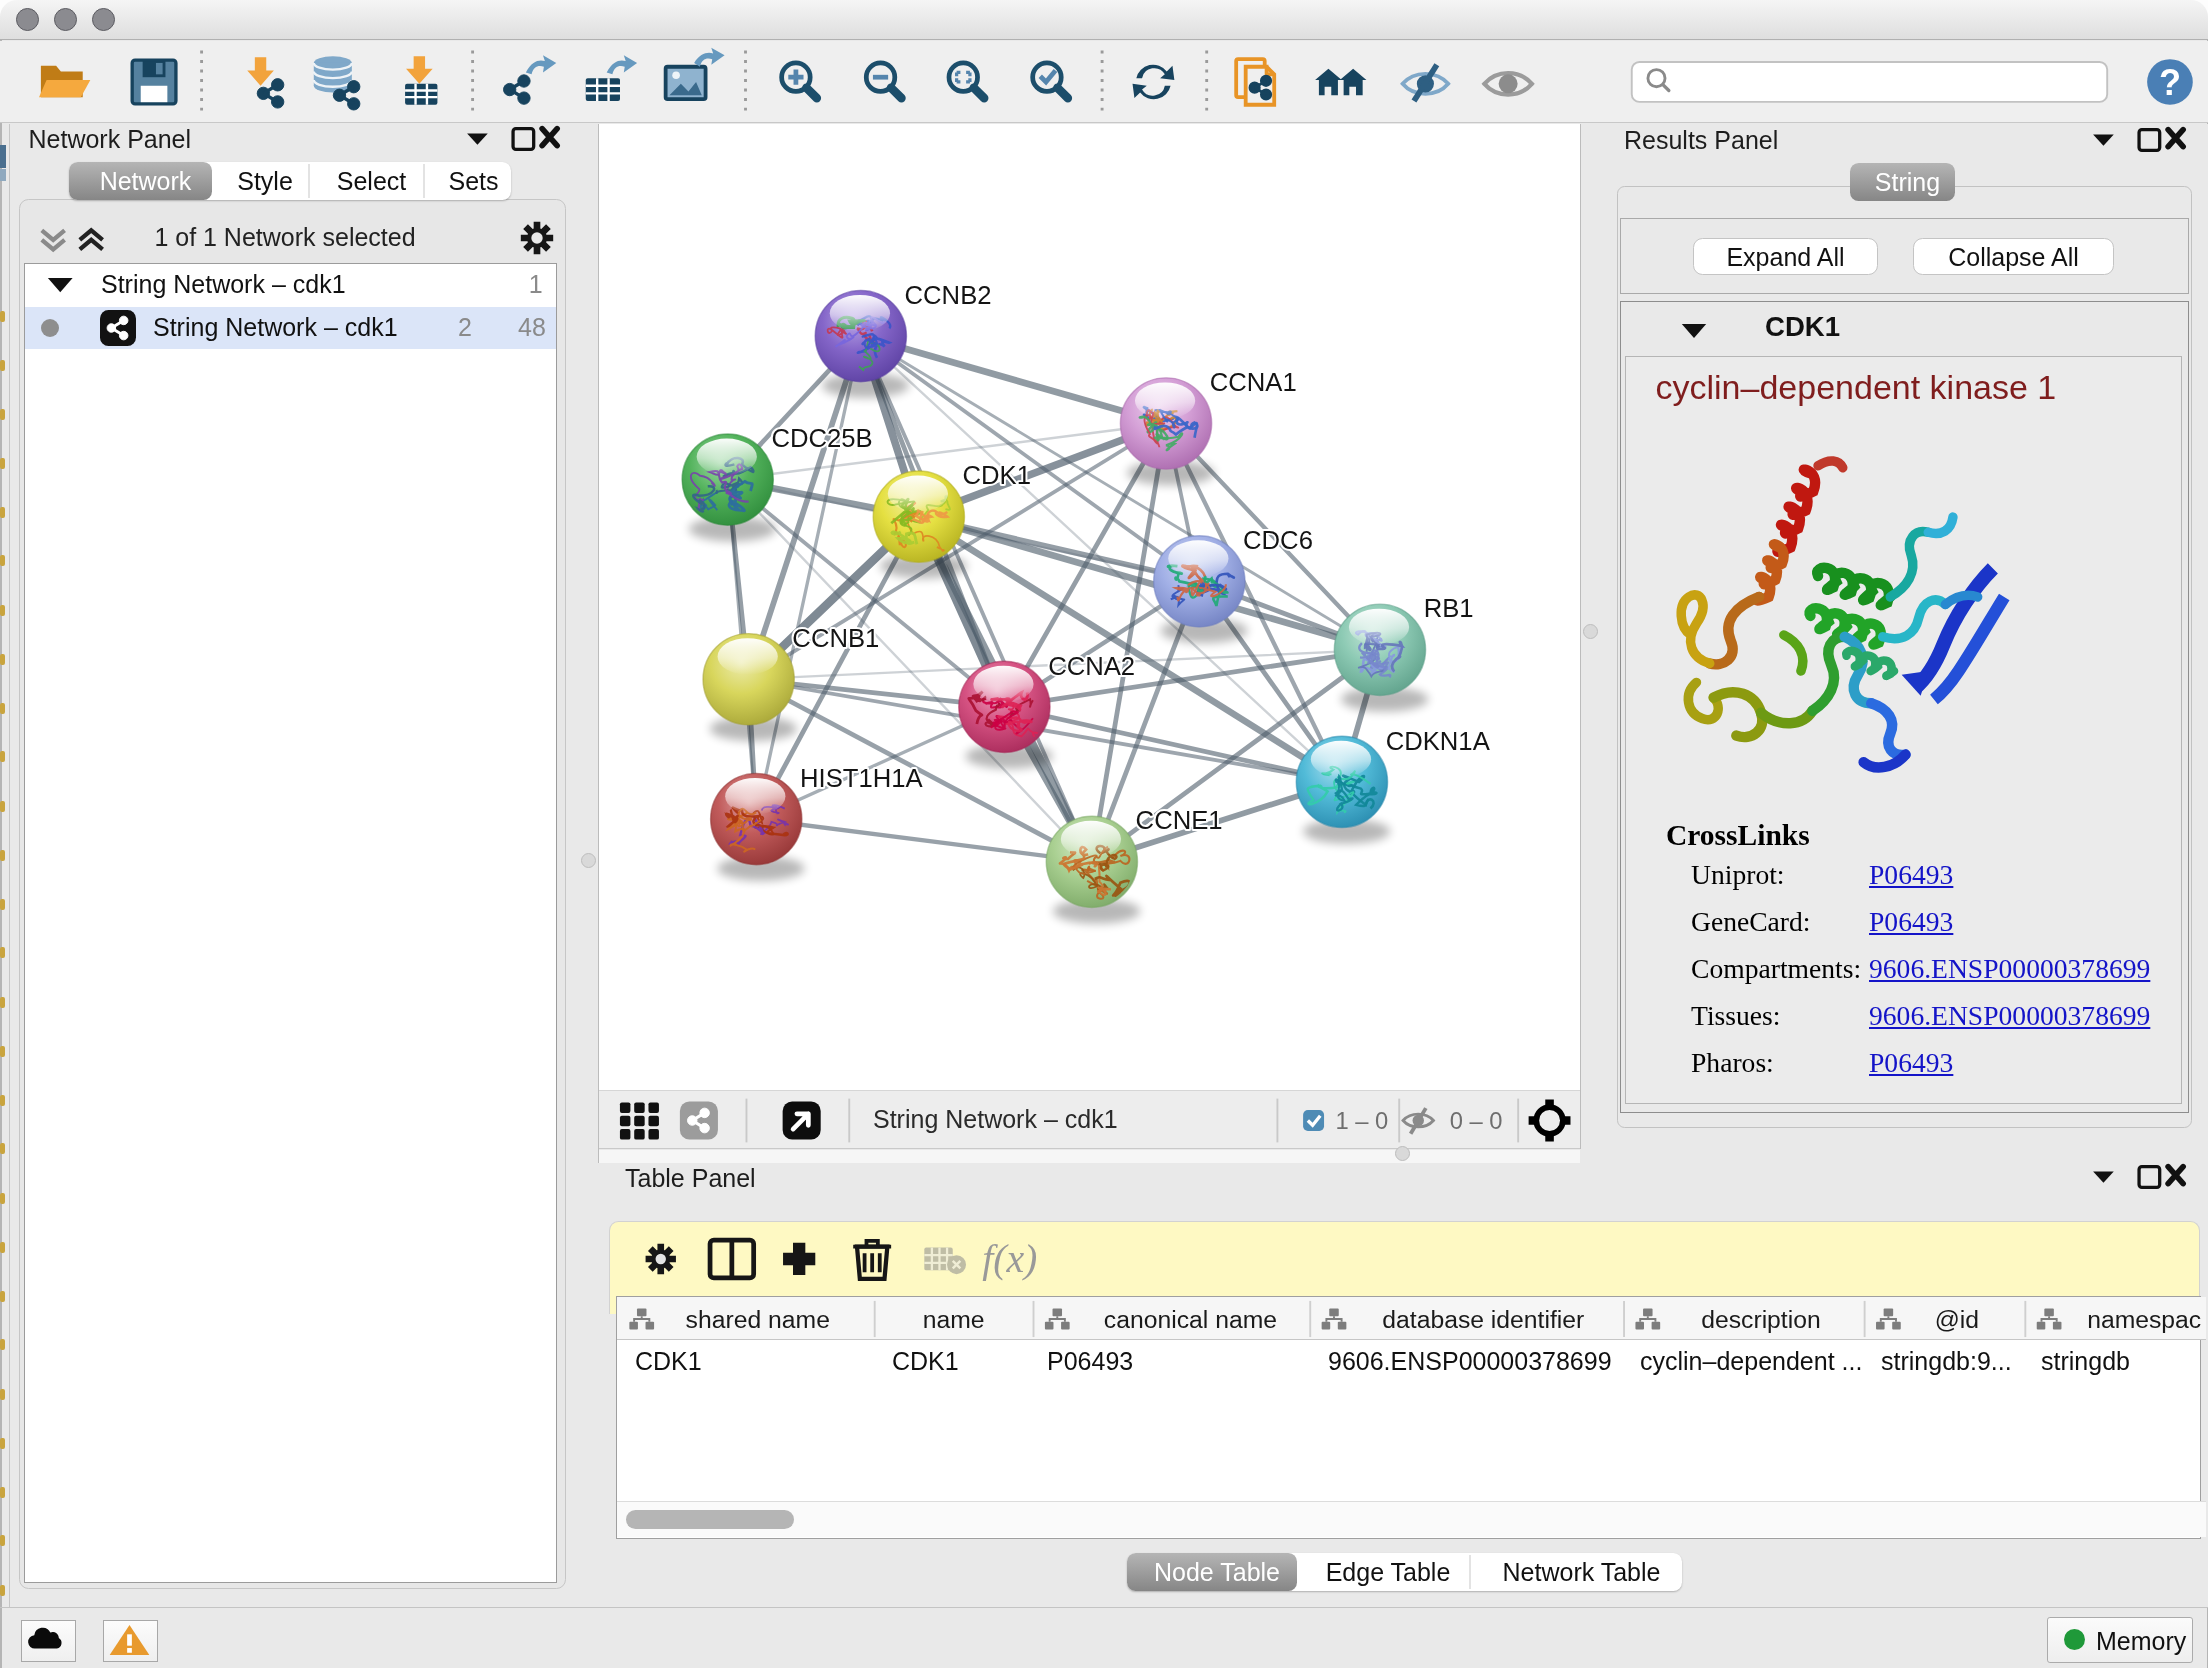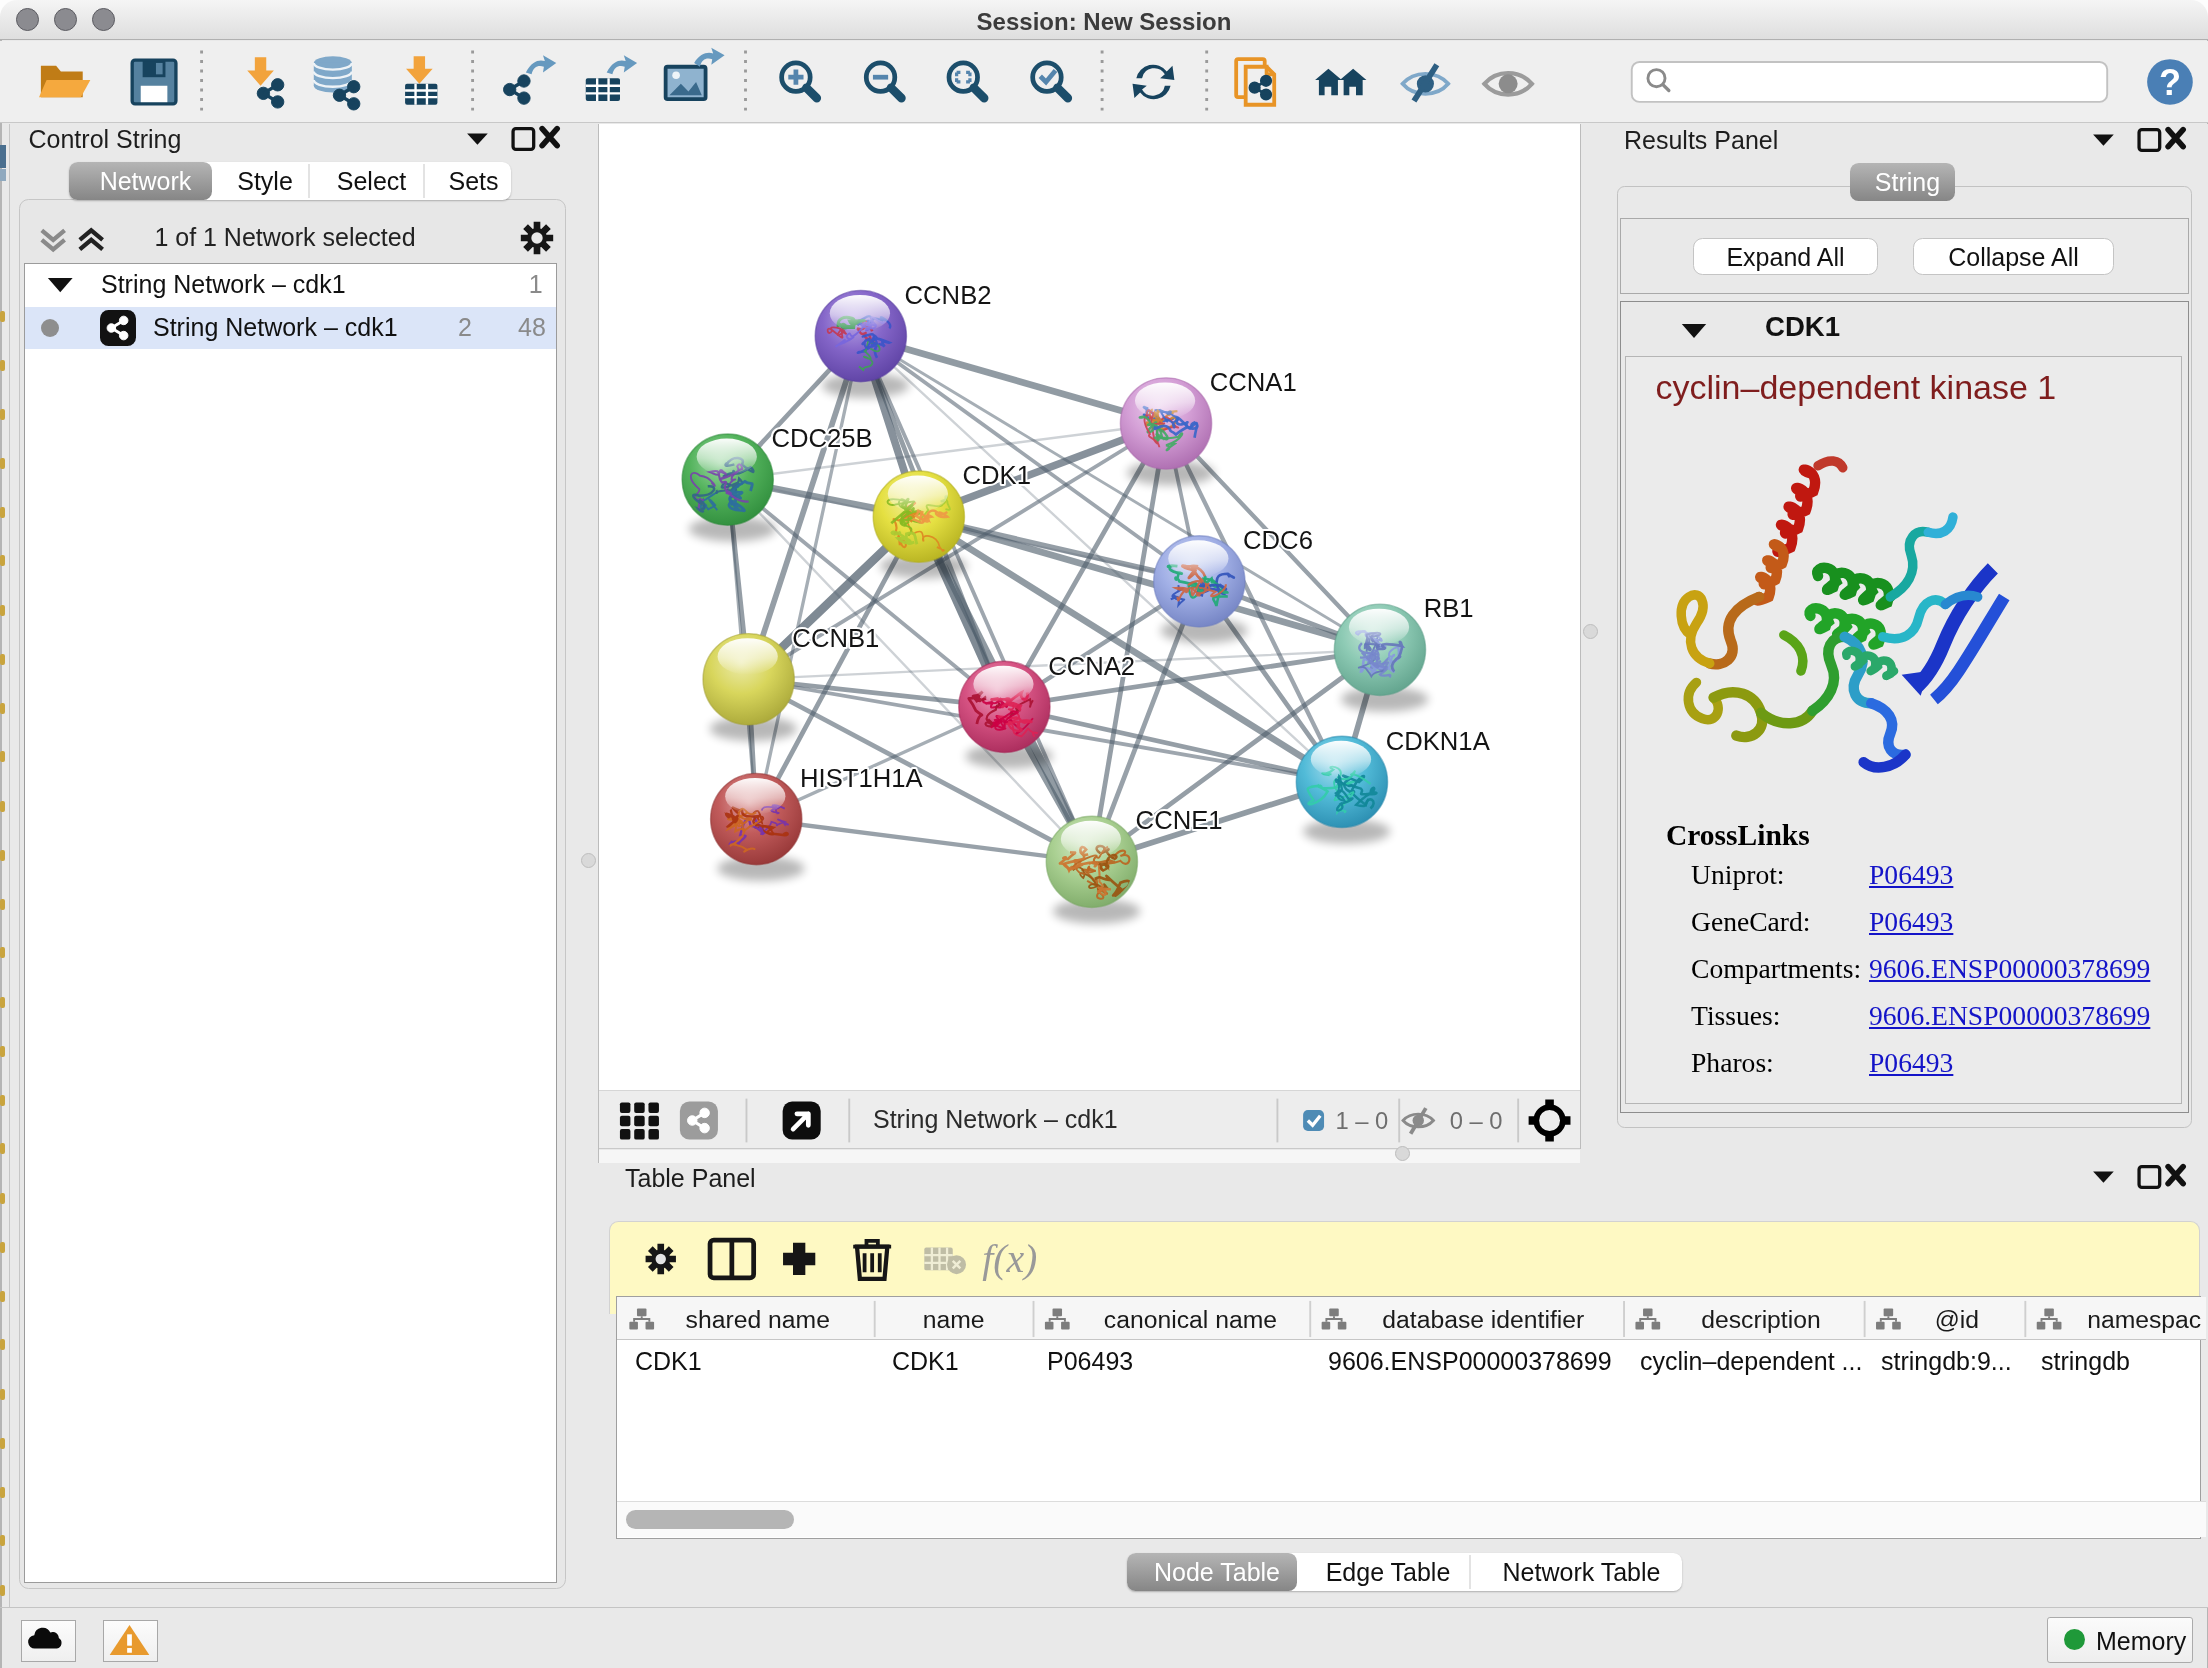--- a/index.html
+++ b/index.html
@@ -56,21 +56,20 @@
 <div id="win">
   <div class="abs" style="left:0; top:0; width:19px; height:19px; background:#fdfdfd;"></div>
   <div class="abs" style="left:2189px; top:0; width:19px; height:19px; background:#fdfdfd;"></div>
   <div class="abs" style="left:0; top:40px; width:1.9px; height:1628px; background:#b5b5b5;"></div>
   <div class="abs" style="left:2207px; top:40px; width:1.9px; height:1628px; background:#b5b5b5;"></div>
 
   <div id="titlebar" class="abs">
     <div class="tl abs" style="left:16px;"></div>
     <div class="tl abs" style="left:54px;"></div>
     <div class="tl abs" style="left:92px;"></div>
-    <div id="title" class="abs">Session: New Session</div>
   </div>
 
   <div id="toolbar" class="abs">
   <svg width="2208" height="80" xmlns="http://www.w3.org/2000/svg" viewBox="0 0 2322 84">
     <defs>
       <g id="shareg">
         <circle cx="8" cy="-9" r="6.5"></circle>
             <circle cx="8" cy="9" r="6.5"></circle>
             <circle cx="-7" cy="0" r="6.5"></circle>
         <path d="M-7 0 L8 -9 M-7 0 L8 9" stroke-width="3.6" fill="none"></path>
@@ -205,21 +204,21 @@
         <circle cx="-2" cy="-3" r="9" fill="none" stroke-width="3"></circle>
         <path d="M5 4 L11 10" stroke-width="3.5" stroke-linecap="round"></path>
       </g>
 
       <circle cx="2282" cy="43" r="24" fill="#4a7fb5"></circle>
       <text x="2282" y="57" text-anchor="middle" font-size="38" font-weight="bold" fill="#fff" font-family="Liberation Sans, sans-serif">?</text>
     </g>
   </svg>
   </div>
 
-  <div class="abs phead" style="left:28.5px; top:125px;">Control String</div>
+  <div class="abs phead" style="left:28.5px; top:125px;">Network Panel</div>
   <svg class="abs" style="left:457px; top:124px;" width="114" height="30" xmlns="http://www.w3.org/2000/svg" viewBox="0 0 120 32">
     <path d="M10 10 L32 10 L21 22 Z" fill="#111"></path>
     <rect x="59" y="5" width="22" height="22" rx="3" fill="none" stroke="#111" stroke-width="3.5"></rect>
     <path d="M90 5 L106 23 M106 5 L90 23" stroke="#111" stroke-width="6" stroke-linecap="round"></path>
   </svg>
   <div id="cp-frame" class="abs"></div>
   <div class="abs" style="left:69px; top:162px; width:442px; height:38px; background:#fff; border-radius:8.6px; box-shadow:0 1px 1.9px rgba(0,0,0,0.25);"></div>
   <div class="abs" style="left:308px; top:164px; width:1.9px; height:34px; background:#e3e3e3;"></div>
   <div class="abs" style="left:423px; top:164px; width:1.9px; height:34px; background:#e3e3e3;"></div>
   <div class="abs tab on" style="left:69px;  width:143px; top:162px;">Network</div>

